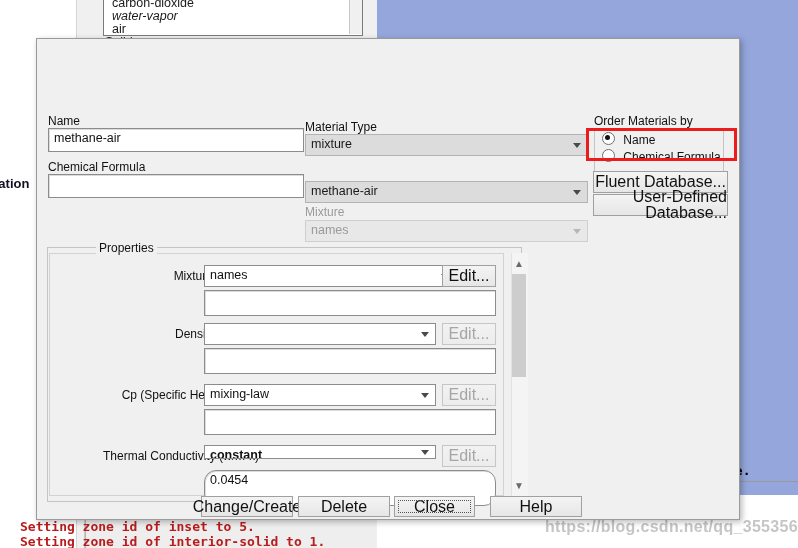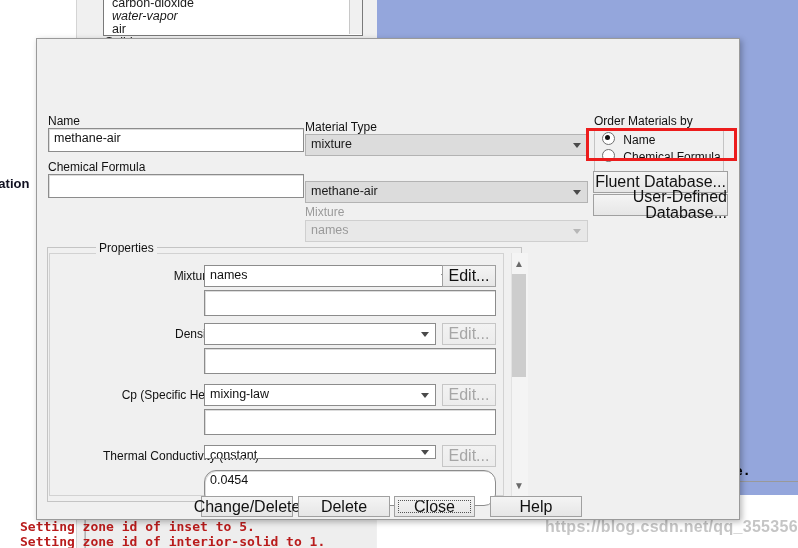--- a/index.html
+++ b/index.html
@@ -312,33 +312,33 @@
 
       <div class="lbl" style="left:22px; top:317px; width:200px; text-align:right;">Cp (Specific Heat) (j/kg-k)</div>
       <div class="combo" style="left:167px; top:313px; width:232px; height:22px;">
         <span>mixing-law</span>
         <span class="chev"></span>
       </div>
       <div class="btn disabled" style="left:405px; top:313px; width:54px; height:22px;">Edit...</div>
       <div class="txtbox empty" style="left:167px; top:338px; width:292px; height:26px;"></div>
 
       <div class="lbl" style="left:12px; top:378px; width:210px; text-align:right;">Thermal Conductivity (w/m-k)</div>
-      <div class="combo" style="left:167px; top:374px; width:232px; height:14px;">
+      <div class="combo" style="left:167px; top:374px; width:232px; height:14px;font-weight:bold;">
         <span>constant</span>
         <span class="chev"></span>
       </div>
       <div class="btn disabled" style="left:405px; top:374px; width:54px; height:22px;">Edit...</div>
       <div class="txtbox" style="left:167px; top:399px; width:292px; height:36px;border-radius:12px;">0.0454</div>
 
       <div class="sb-track"></div>
       <div class="sb-thumb"></div>
       <div class="sb-arrow sb-up">▲</div>
       <div class="sb-arrow sb-down">▼</div>
 
-      <div class="btn" style="left:164px; top:425px; width:92px; height:21px;">Change/Delete</div>
+      <div class="btn" style="left:164px; top:425px; width:92px; height:21px;">Change/Create</div>
       <div class="btn" style="left:261px; top:425px; width:92px; height:21px;">Delete</div>
       <div class="btn focus" style="left:357px; top:425px; width:81px; height:21px;">
         <span>Close</span>
         <span class="focusring"></span>
       </div>
       <div class="btn" style="left:453px; top:425px; width:92px; height:21px;">Help</div>
 
     </div>
   </div>
 

